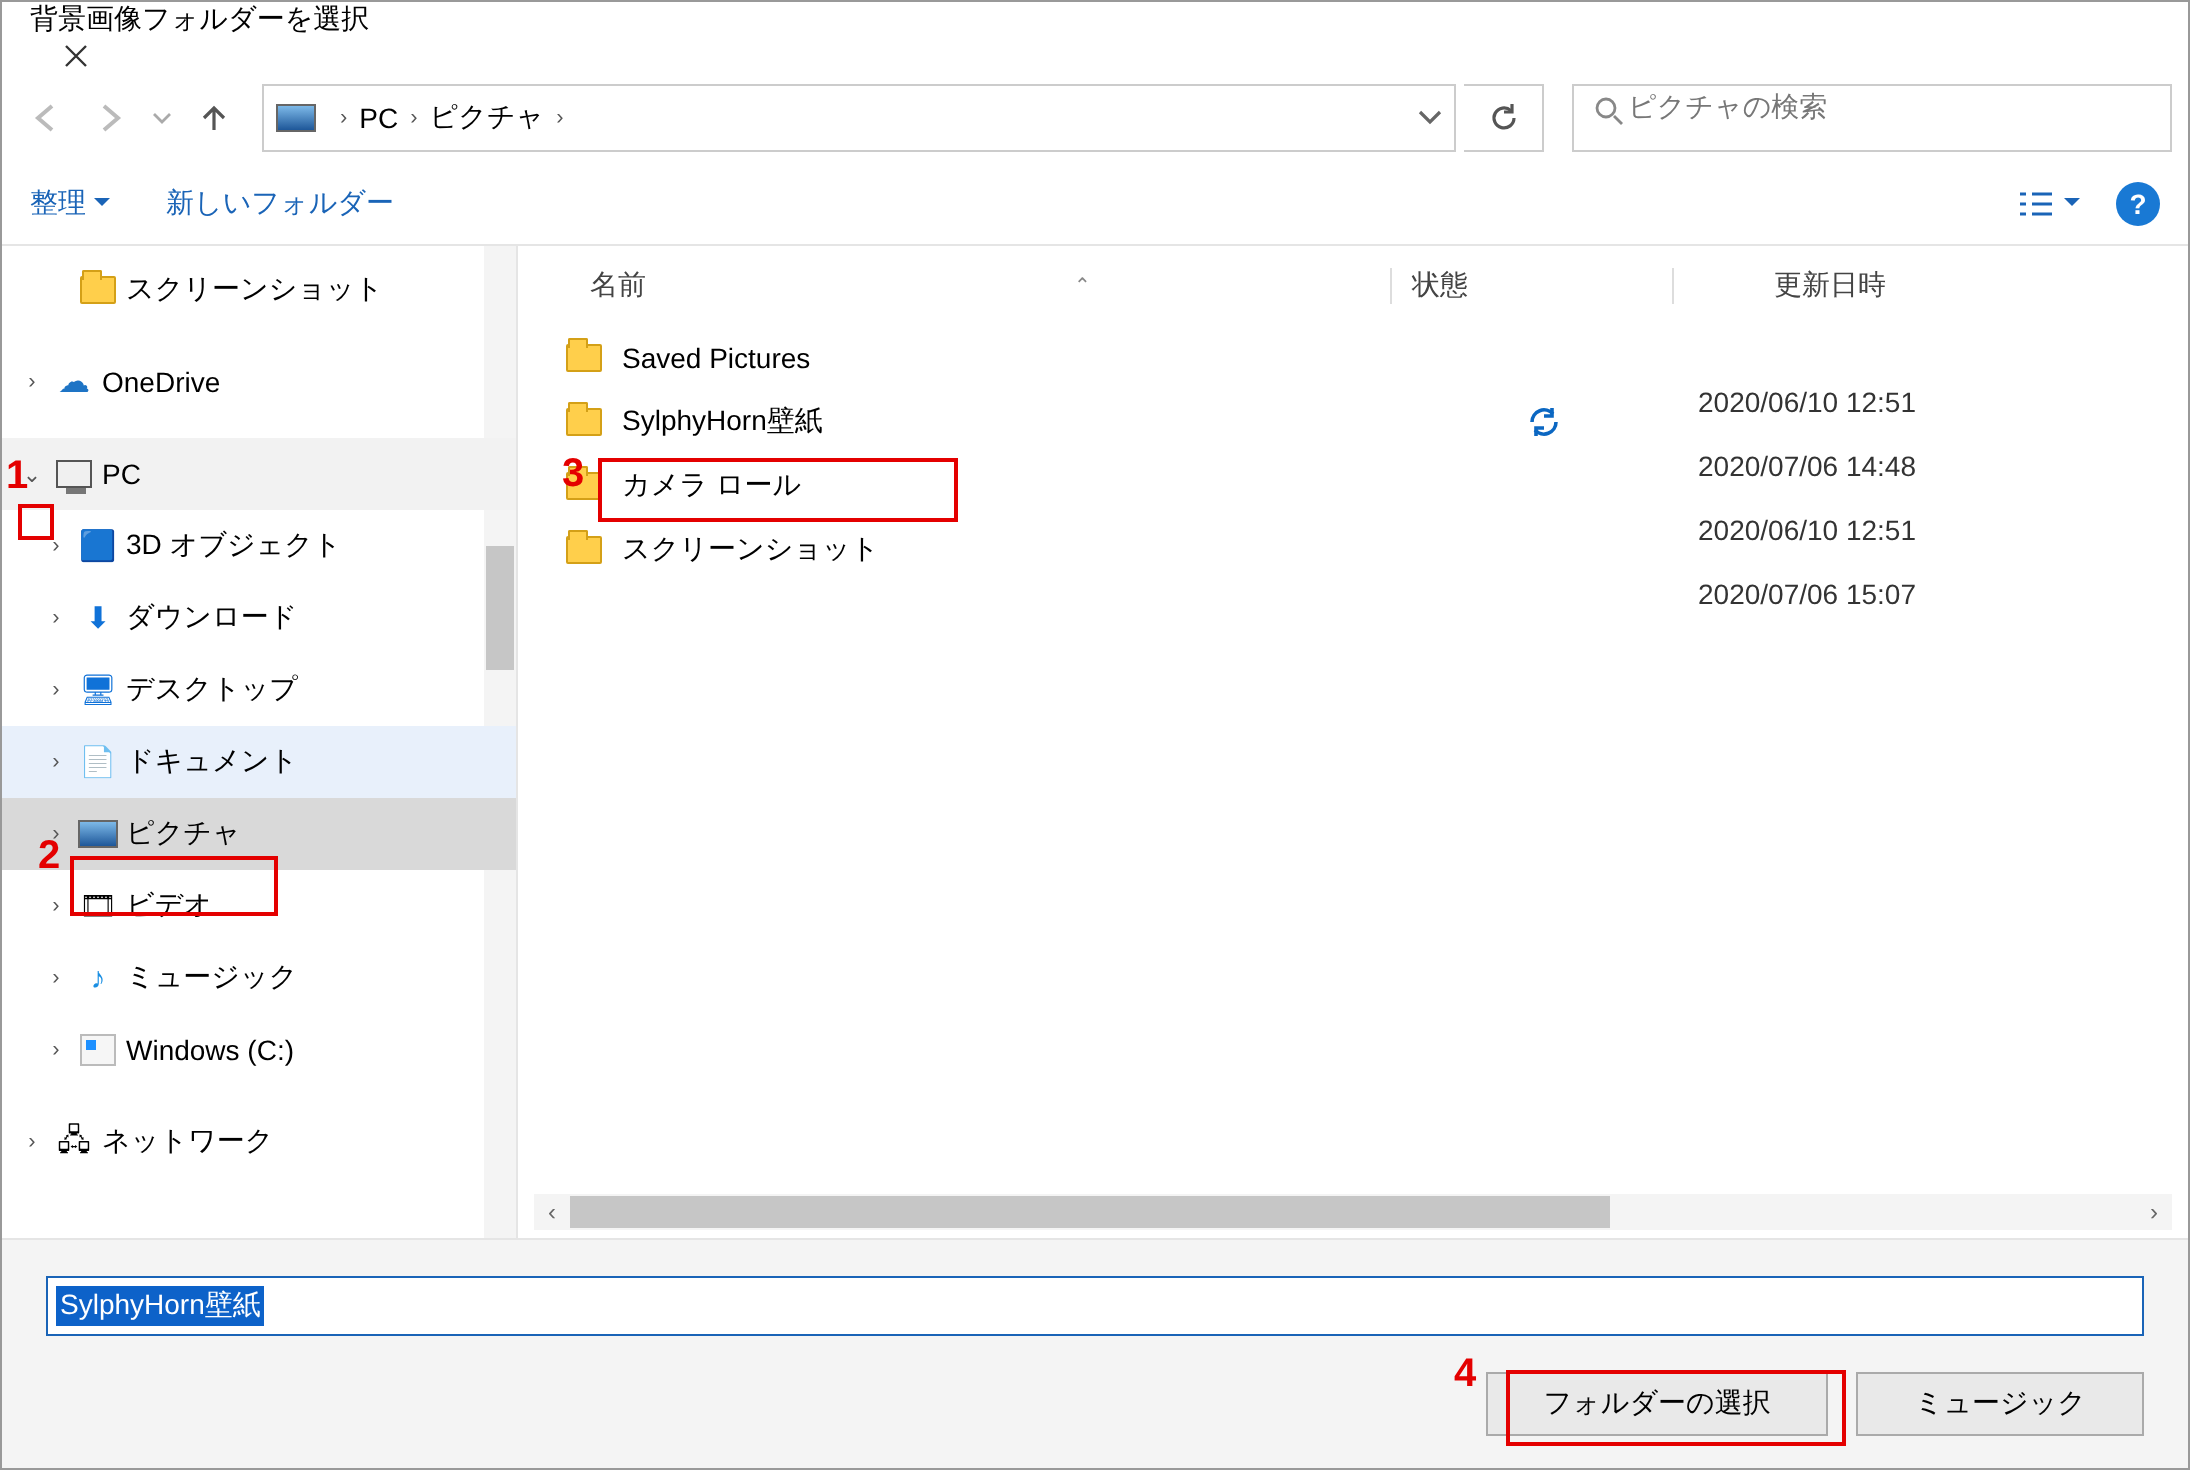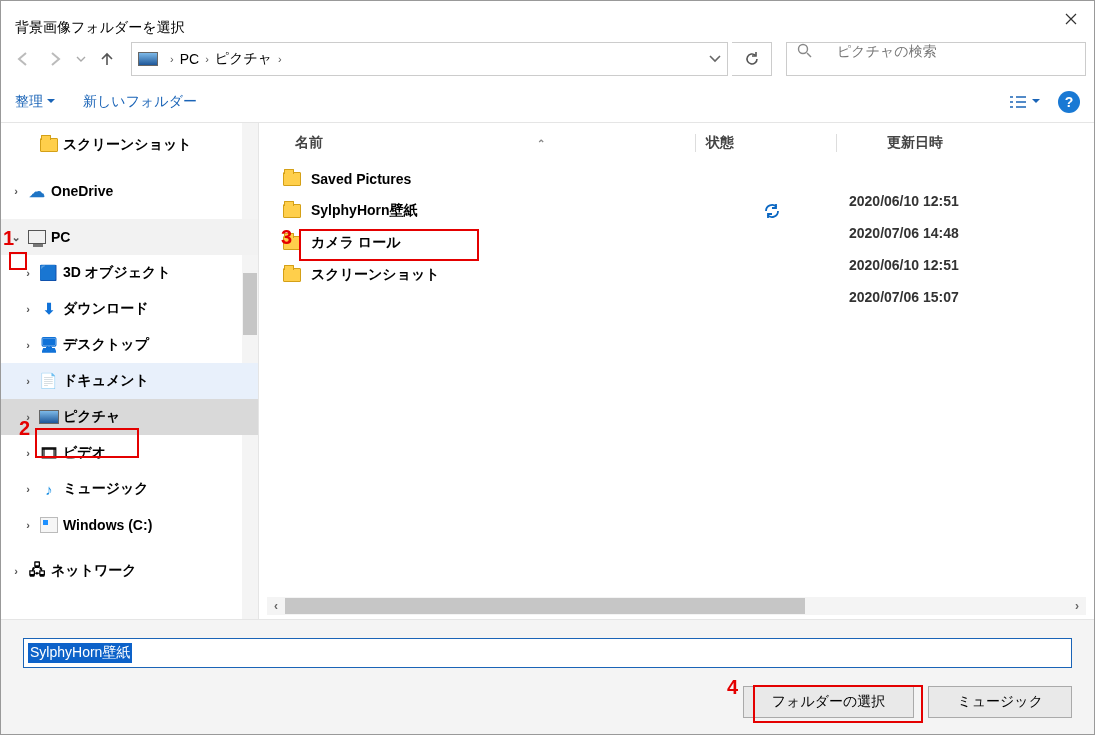--- a/index.html
+++ b/index.html
@@ -1,40 +1,40 @@
 <!DOCTYPE html>
 <html><head>
 <meta charset="utf-8">
 <style>
   * { box-sizing: border-box; }
   html,body { margin:0; padding:0; font-family: "Yu Gothic UI","Segoe UI","Meiryo",sans-serif; font-size:14px; color:#000; background:#fff; }
   .window { width:1095px; height:735px; border:1px solid #999; position:relative; display:flex; flex-direction:column; }
   
-  .title-bar { height:36px; display:flex; align-items:flex-end; padding-left:14px; }
+  .title-bar { height:36px; display:flex; align-items:flex-start; padding-left:14px;flex-direction:column; }
   .title-bar .title { flex:1; font-size:14px; color:#000; }
   .title-bar .close { width:46px; height:36px; display:flex; align-items:center; justify-content:center; cursor:default; }
   
   .nav-row { height:44px; display:flex; align-items:center; padding:6px 8px; gap:4px; }
   .nav-btn { width:28px; height:28px; display:flex; align-items:center; justify-content:center; color:#888; }
   .up-btn { color:#555; }
   .address-bar { flex:1; height:34px; border:1px solid #ccc; display:flex; align-items:center; padding:0 6px; margin-left:6px; }
   .crumb-icon { width:20px; height:14px; background:linear-gradient(#7db9e8,#1e5799); border:1px solid #666; margin-right:6px; }
   .crumb-sep { padding:0 6px; color:#555; font-size:11px; }
   .crumb { color:#000; }
   .address-tail { margin-left:auto; display:flex; align-items:center; gap:8px; color:#555; }
   .refresh { width:40px; height:34px; border:1px solid #ccc; border-left:none; display:flex; align-items:center; justify-content:center; }
-  .search-box { width:300px; height:34px; border:1px solid #ccc; display:flex; align-items:flex-start; gap:25px; padding:0 10px; margin-left:10px; color:#777; }
+  .search-box { width:300px; height:34px; border:1px solid #ccc; display:flex; align-items:flex-end; gap:2px; padding:12px 10px; margin-left:10px; color:#777; }
   
   .toolbar { height:42px; display:flex; align-items:center; padding:0 14px; gap:28px; border-bottom:1px solid #e5e5e5; }
   .toolbar .tbtn { color:#1a64b7; cursor:default; display:flex; align-items:center; gap:4px; }
   .toolbar .right { margin-left:auto; display:flex; align-items:center; gap:18px; }
   .view-btn { color:#1a64b7; display:flex; align-items:center; gap:4px; font-size:16px;}
   .help-btn { width:22px; height:22px; border-radius:50%; background:#1979d4; color:#fff; display:flex; align-items:center; justify-content:center; font-size:14px; font-weight:bold;}
   
-  .body { flex:1; display:flex; min-height:0;font-weight:bold; }
+  .body { flex:1; display:flex; min-height:0; }
   .tree { width:258px; border-right:1px solid #e5e5e5; overflow:hidden; padding-top:4px; position:relative;}
   .tree-scroll-thumb { position:absolute; right:1px; top:150px; width:14px; height:62px; background:#c6c6c6; }
   .tree-scroll-track { position:absolute; right:0; top:0; bottom:0; width:16px; background:#f4f4f4; }
   .tree-item { height:36px; display:flex; align-items:center; padding-left:8px; gap:4px; position:relative; }
   .tree-item.depth2 { padding-left:20px; }
   .expander { width:14px; font-size:11px; color:#555; text-align:center; }
   .tree-item.highlight { background:#f2f2f2; }
   .tree-item.selected { background:#d9d9d9; }
   .tree-item.hovered { background:#e8f0fb; }
   .ticon { width:20px; height:18px; display:flex; align-items:center; justify-content:center; font-size:15px; }

